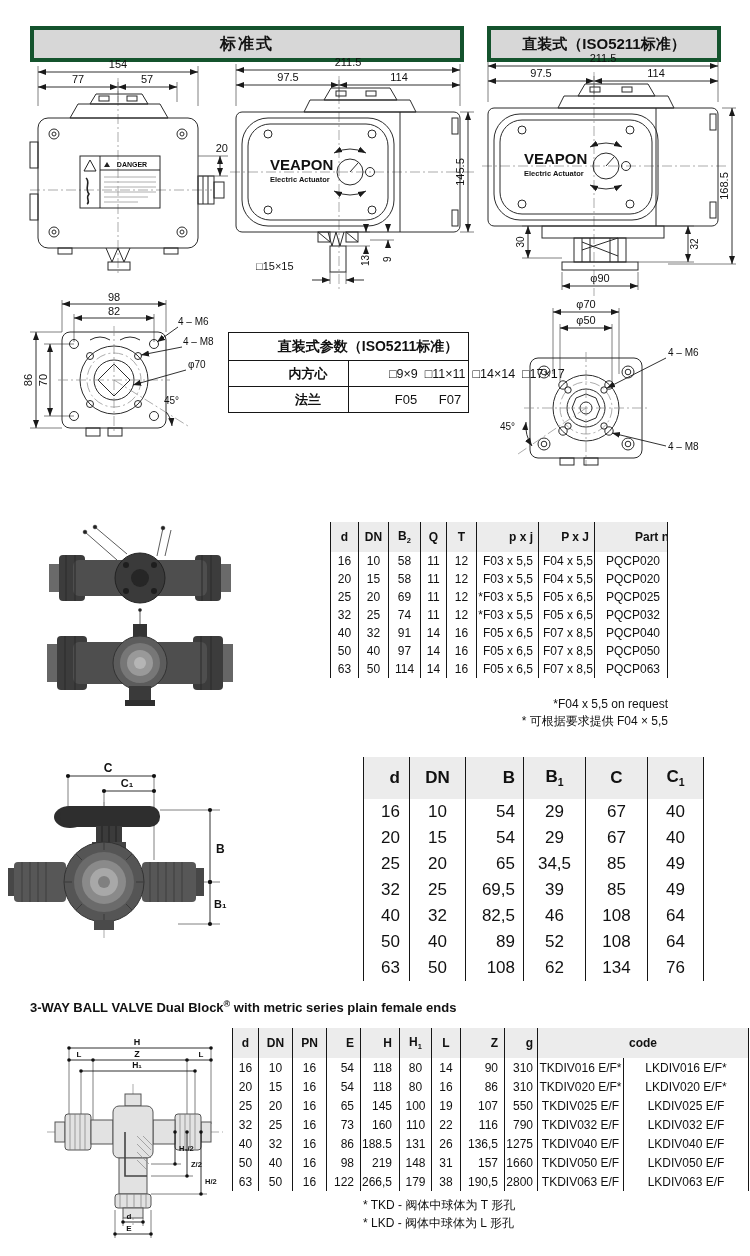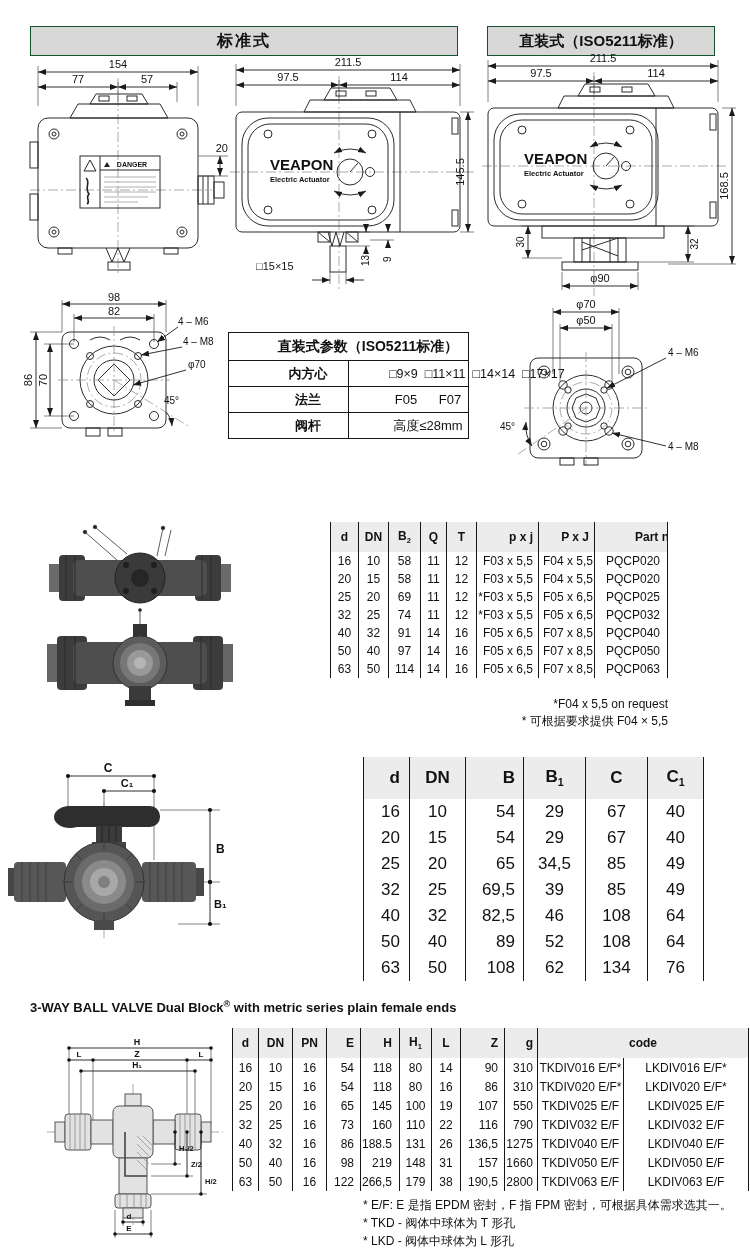--- a/index.html
+++ b/index.html
@@ -1,20 +1,20 @@
 <!DOCTYPE html>
 <html><head>
 <meta charset="utf-8">
 <style>
   html,body{margin:0;padding:0;background:#ffffff;}
   body{font-family:"Liberation Sans","DejaVu Sans",sans-serif;color:#111;}
   #page{position:relative;width:750px;height:1256px;background:#ffffff;overflow:hidden;}
   .abs{position:absolute;}
   
-  .hbar{background:#d7d7d7;border:1px solid #14532d;display:flex;align-items:center;justify-content:center;
+  .hbar{background:#d7d7d7;border:4px solid #14532d;display:flex;align-items:center;justify-content:center;
         font-weight:bold;font-size:16px;letter-spacing:2px;}
   
   table{border-collapse:collapse;table-layout:fixed;}
   .grid th,.grid td{border-left:1.5px solid #161616;padding:0;white-space:nowrap;overflow:hidden;}
   .grid th:last-child,.grid td:last-child{border-right:1.5px solid #161616;}
   .grid thead th{background:#ececec;font-weight:bold;}
   
   #t1{font-size:12px;}
   #t1 thead th{height:30px;}
   #t1 td{height:18px;text-align:center;}
@@ -337,24 +337,20 @@
           <th colspan="2">直装式参数（ISO5211标准）</th>
         </tr>
     <tr>
       <td class="lab">内方心</td>
       <td class="val" style="font-size:12.5px;">□9×9  □11×11  □14×14  □17×17</td>
     </tr>
     <tr>
       <td class="lab">法兰</td>
       <td class="val">F05      F07</td>
     </tr>
-    <tr>
-      <td class="lab">阀杆</td>
-      <td class="val">高度≤28mm</td>
-    </tr>
   </tbody>
     </table>
 
   <svg class="abs" style="left:490px;top:294px;" width="250" height="176" viewBox="0 0 250 176">
     <defs>
       <marker id="aE" markerWidth="10" markerHeight="8" refX="9" refY="4" orient="auto-start-reverse">
         <path d="M0,0.6 L9,4 L0,7.4 Z" fill="#1a1a1a"></path>
         </marker>
     </defs>
     <line class="thin" x1="63" y1="80" x2="63" y2="14"></line>
@@ -898,18 +894,17 @@
           <td>179</td>
           <td>38</td>
           <td>190,5</td>
           <td>2800</td>
           <td>TKDIV063 E/F</td>
           <td>LKDIV063 E/F</td>
         </tr>
       </tbody>
   </table>
   <div class="fnote abs" style="left:363px;top:1196px;line-height:18px;">
-    <div>* E/F: E 是指 EPDM 密封，F 指 FPM 密封，可根据具体需求选其一。</div>
     <div>* TKD - 阀体中球体为 T 形孔</div>
     <div>* LKD - 阀体中球体为 L 形孔</div>
   </div>
 
 </div>
 
 </body></html>

